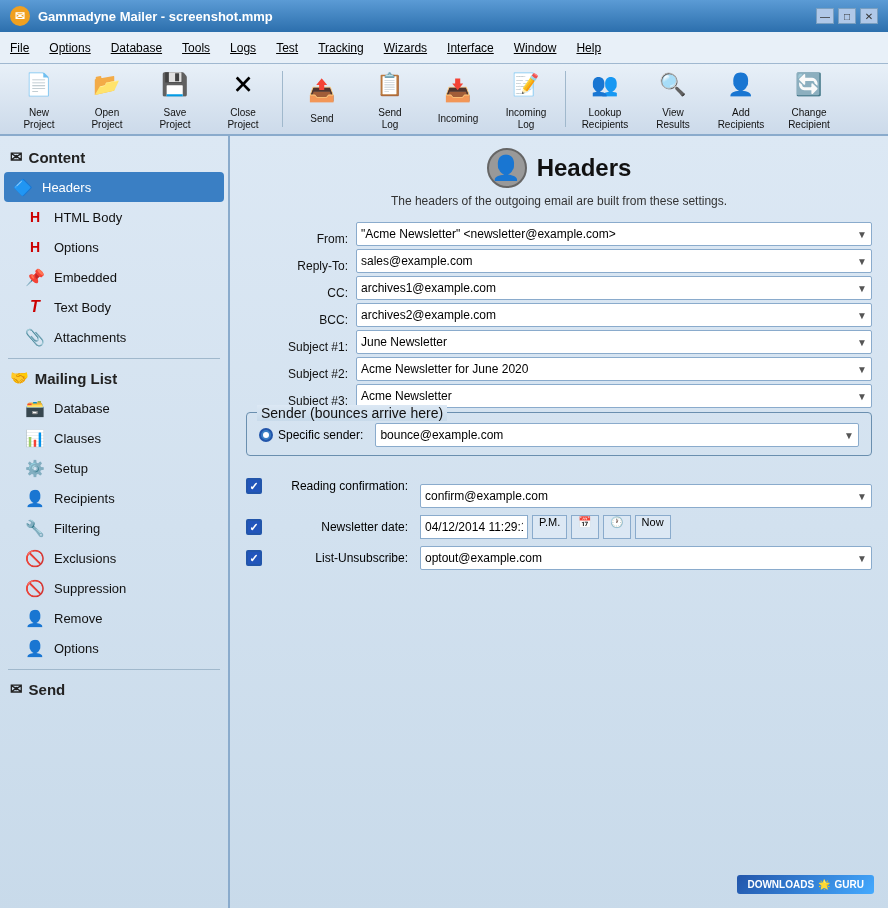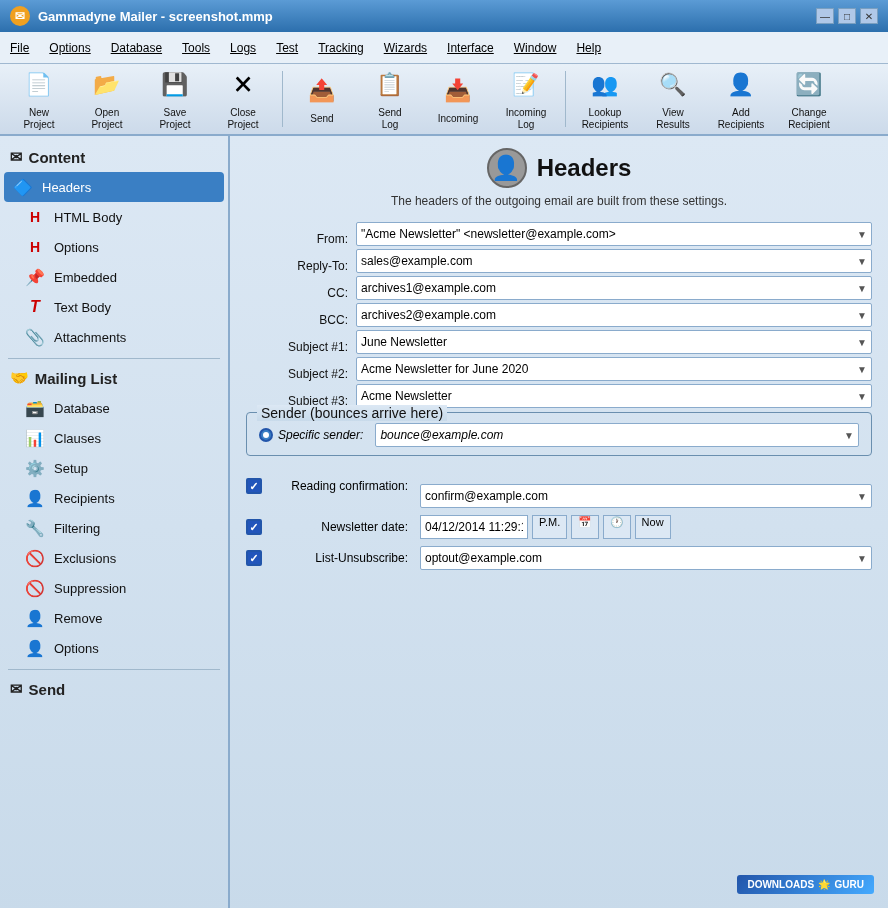--- a/index.html
+++ b/index.html
@@ -153,21 +153,21 @@
     }
     .radio-item { display: flex; align-items: center; gap: 5px; cursor: pointer; }
     .radio-circle {
       width: 14px; height: 14px; border-radius: 50%;
       border: 2px solid #5588aa; background: white; flex-shrink: 0;
       display: flex; align-items: center; justify-content: center;
     }
     .radio-circle.selected { background: #3a7fc4; border-color: #2255aa; }
     .radio-circle.selected::after { content: ''; width: 6px; height: 6px; border-radius: 50%; background: white; }
     .radio-label { font-size: 12px; }
-    .specific-row { display: flex; align-items: center; gap: 6px; font-style: italic; }
+    .specific-row { display: flex; align-items: center; gap: 6px; }
 
     
     .checkbox-row {
       display: flex; align-items: center; margin-bottom: 7px; gap: 6px;
     }
     .checkbox-box {
       width: 16px; height: 16px; border: 2px solid #5588aa;
       background: white; flex-shrink: 0; display: flex; align-items: center; justify-content: center;
       cursor: pointer; border-radius: 2px;
     }

